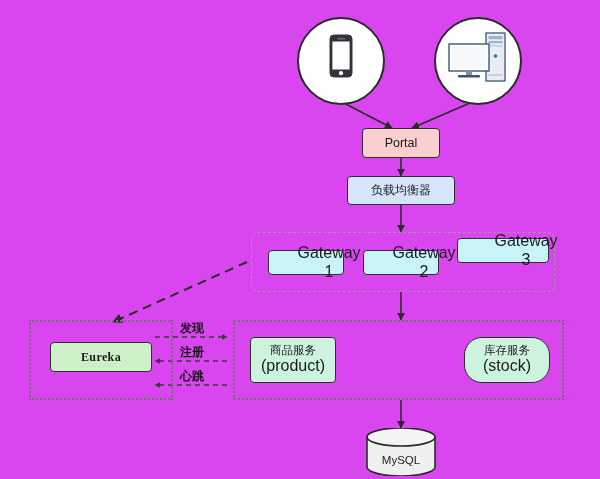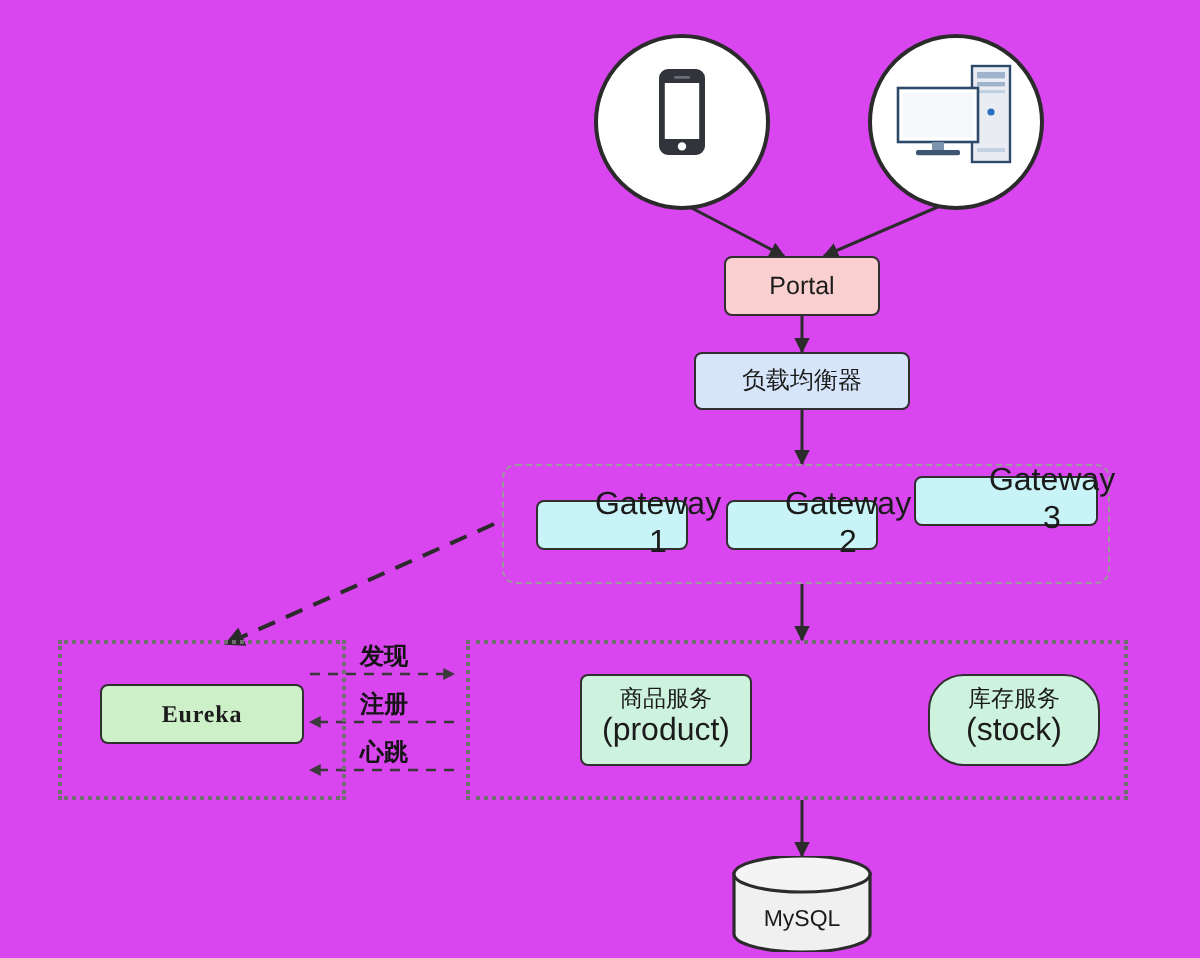--- a/index.html
+++ b/index.html
@@ -201,21 +201,21 @@
   <div class="node box box-eureka" style="left:50px; top:342px; width:102px; height:30px;font-family:Liberation Serif, serif;">
     <span>Eureka</span>
   </div>
 
   <div class="rel-label" style="left:180px; top:320px;">发现</div>
   <div class="rel-label" style="left:180px; top:344px;">注册</div>
   <div class="rel-label" style="left:180px; top:368px;">心跳</div>
 
   <div class="group group-services" style="left:233px; top:320px; width:331px; height:80px;"></div>
 
-  <div class="node box box-service" style="left:250px; top:337px; width:86px; height:46px;margin-left:40px;">
+  <div class="node box box-service" style="left:250px; top:337px; width:86px; height:46px;">
     <span>商品服务</span>
     <span class="svc-line2">(product)</span>
   </div>
 
 
   <div class="node box box-service" style="left:464px; top:337px; width:86px; height:46px;border-radius:18px;">
     <span>库存服务</span>
     <span class="svc-line2">(stock)</span>
   </div>
 

